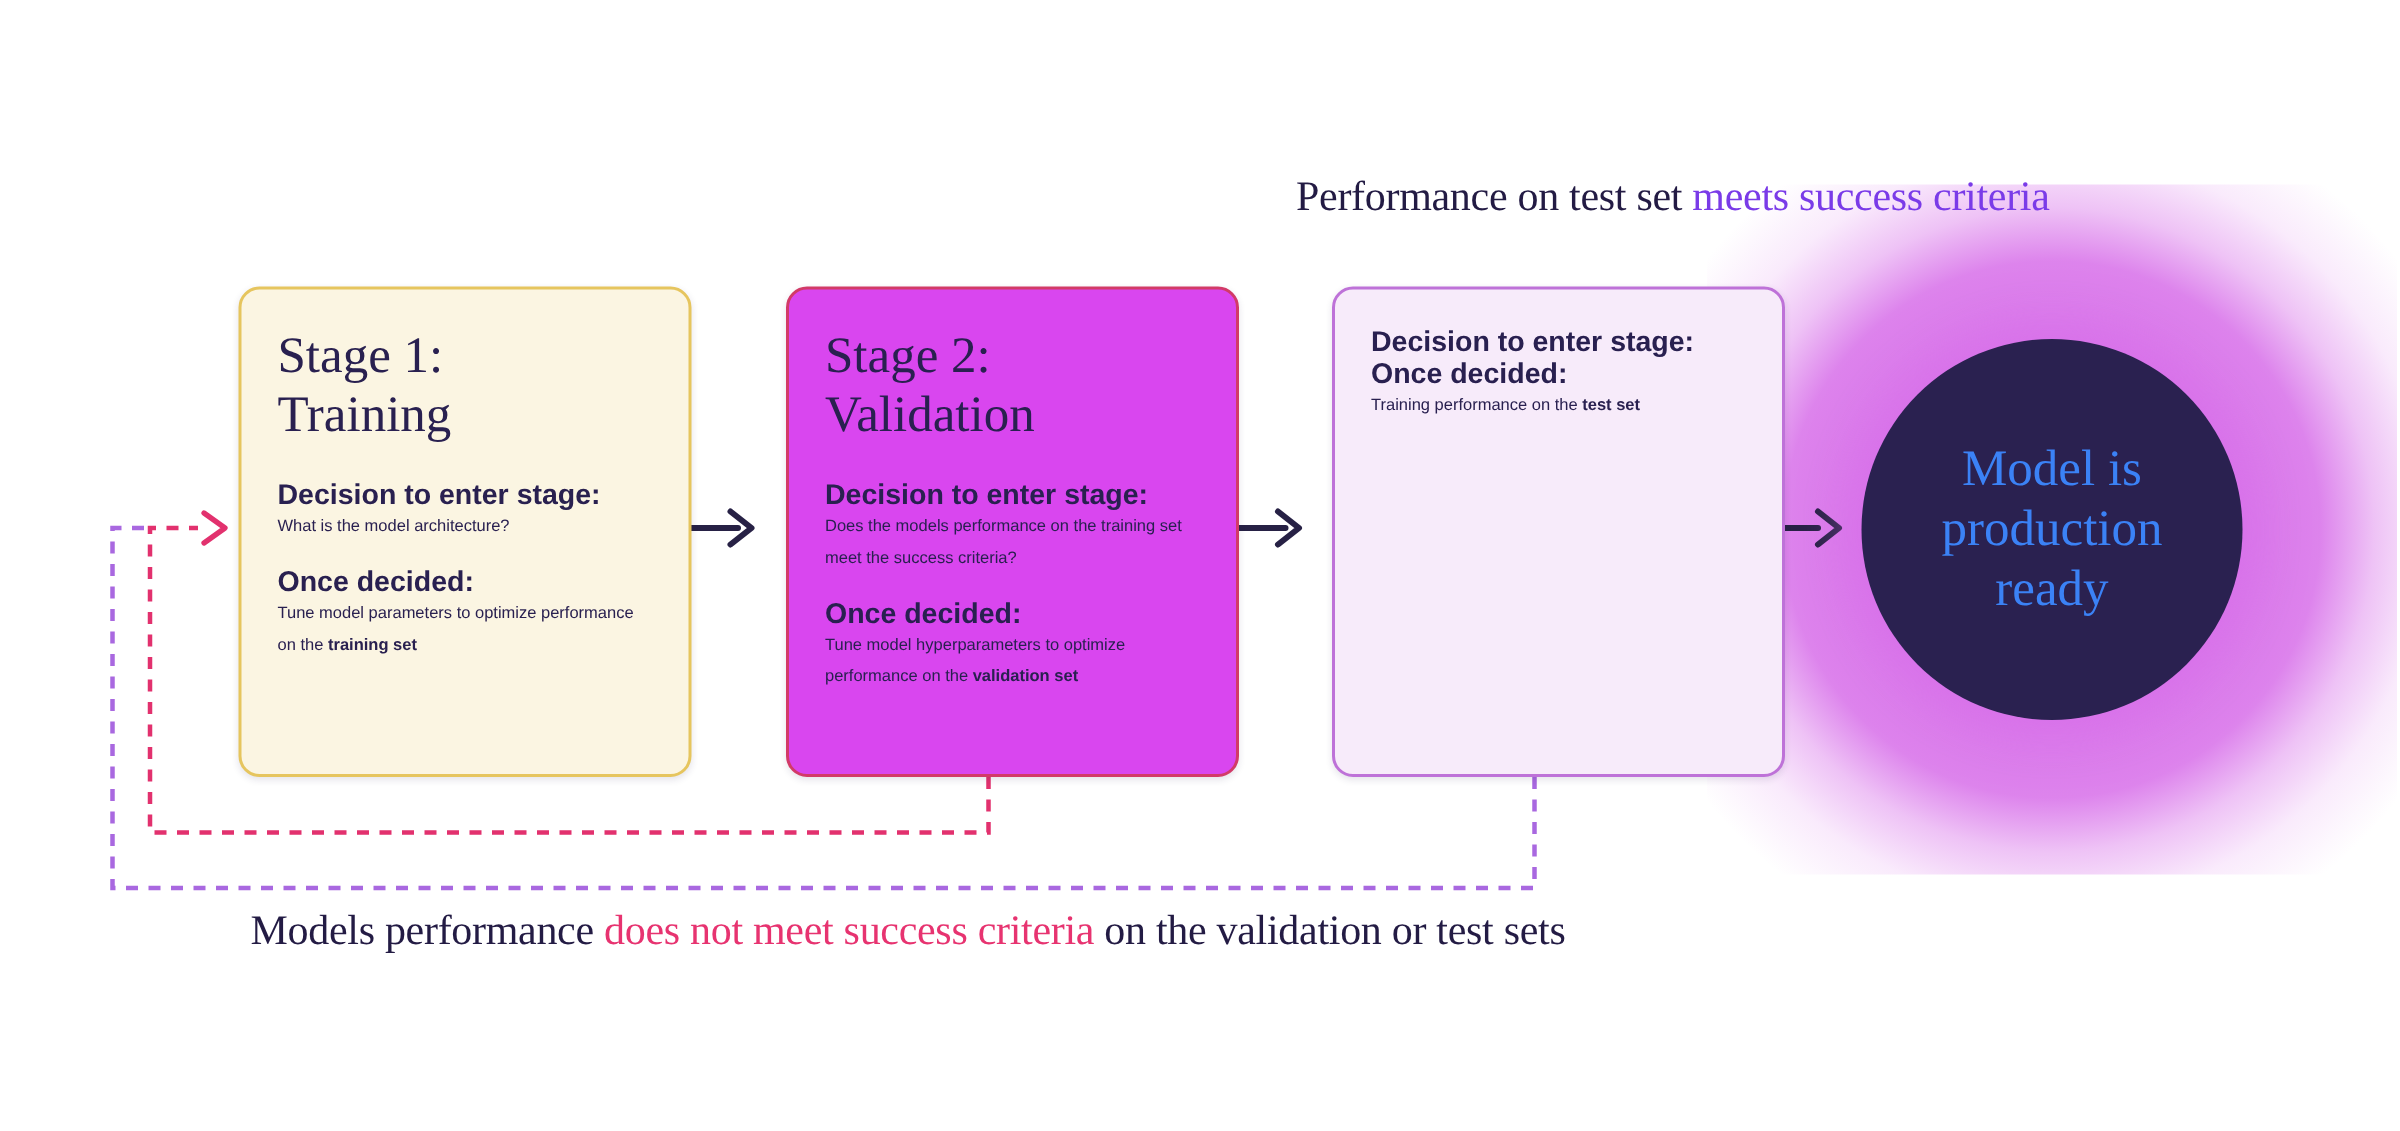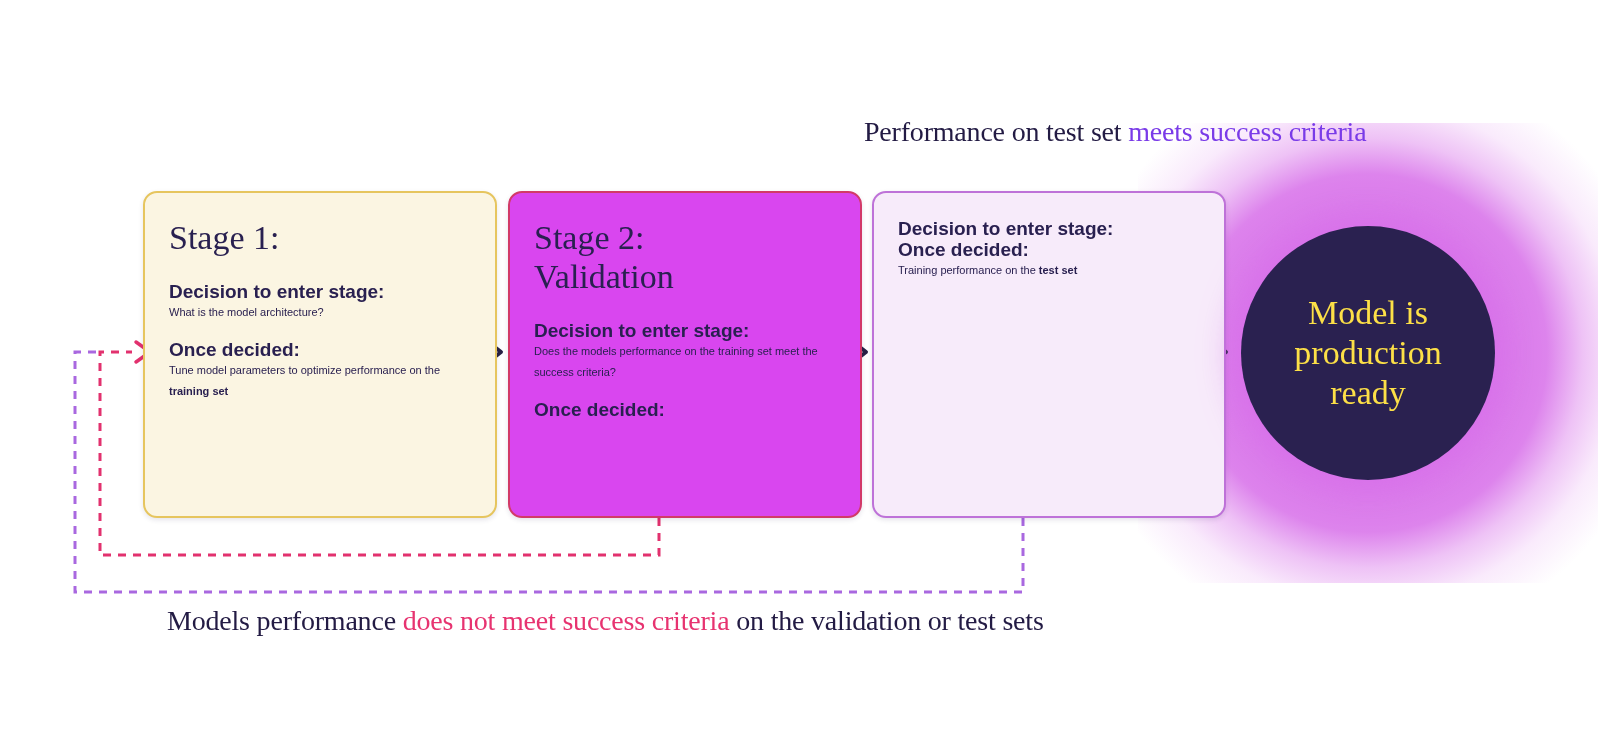--- a/index.html
+++ b/index.html
@@ -5,25 +5,26 @@
   html,body{margin:0;padding:0;background:#ffffff;}
   .canvas{
     position:relative;
     width:1600px;height:754px;
     background:#ffffff;
     font-family:"Liberation Sans",sans-serif;
     overflow:hidden;
   }
   
   .stage{
-    position:absolute;top:191px;width:354px;height:327px;
+    position:absolute;top:191px;width:302px;height:327px;
     box-sizing:border-box;border-radius:14px;border:2.5px solid;
     padding:25px 22px 0 24px;
     box-shadow:0 2px 5px rgba(41,32,80,0.12);
     z-index:3;
+    margin-left:16px;
   }
   .stage1{left:143px;background:#FBF5E2;border-color:#E6C55E;}
   .stage2{left:508px;background:#d946ef;border-color:#D23A68;}
   .stage3{left:872px;background:#F7EBFA;border-color:#BE72D8;}
   .stage-title{
     font-family:"Liberation Serif","DejaVu Serif",serif;
     font-weight:normal;color:#292050;
     font-size:34px;line-height:39px;
     margin:0 0 24px 0;
   }
@@ -40,21 +41,21 @@
       rgba(215,110,233,0.42) 66%,
       rgba(215,110,233,0.14) 77%,
       rgba(215,110,233,0) 90%);
     z-index:1;
   }
   .circle{
     position:absolute;left:1241px;top:226px;width:254px;height:254px;
     border-radius:50%;background:#2A2150;
     box-shadow:0 0 34px 6px rgba(215,110,233,0.65);
     display:flex;flex-direction:column;align-items:center;justify-content:center;
-    text-align:center;color:#fde047;
+    text-align:center;color:#3b82f6;
     font-family:"Liberation Serif","DejaVu Serif",serif;
     font-size:34px;line-height:40px;
     z-index:3;
   }
   
   .anno{
     position:absolute;white-space:nowrap;
     font-family:"Liberation Serif","DejaVu Serif",serif;
     font-size:28px;letter-spacing:-0.2px;color:#231B44;
     z-index:4;
@@ -86,35 +87,37 @@
 
     <path d="M659 518 V555 H100 V352 H132" fill="none" stroke-width="3" stroke-dasharray="8 7" stroke="#E2316E"></path>
     <path d="M136 342 L150 352 L136 362" fill="none" stroke-width="3.5" stroke-linecap="round" stroke-linejoin="round" stroke="#E2316E"></path>
 
     <path d="M1023 518 V592 H75 V352 H96" fill="none" stroke-width="3" stroke-dasharray="8 7" stroke="#A968E0"></path>
   </svg>
 
   <div class="stage stage1">
     <h2 class="stage-title">
       <span>Stage 1:</span>
+      <span>Training</span>
     </h2>
     <p class="lbl">Decision to enter stage:</p>
     <p class="para">What is the model architecture?</p>
     <p class="lbl">Once decided:</p>
     <p class="para"><span>Tune model parameters to optimize performance on the </span><span class="b">training set</span></p>
   </div>
 
   <div class="stage stage2">
     <h2 class="stage-title">
       <span>Stage 2:</span>
       <span>Validation</span>
     </h2>
     <p class="lbl">Decision to enter stage:</p>
     <p class="para">Does the models performance on the training set meet the success criteria?</p>
     <p class="lbl">Once decided:</p>
+    <p class="para"><span>Tune model hyperparameters to optimize performance on the </span><span class="b">validation set</span></p>
   </div>
 
   <div class="stage stage3">
     <p class="lbl">Decision to enter stage:</p>
     <p class="lbl">Once decided:</p>
     <p class="para"><span>Training performance on the </span><span class="b">test set</span></p>
   </div>
 
   <div class="circle">
     <span>Model is</span>

